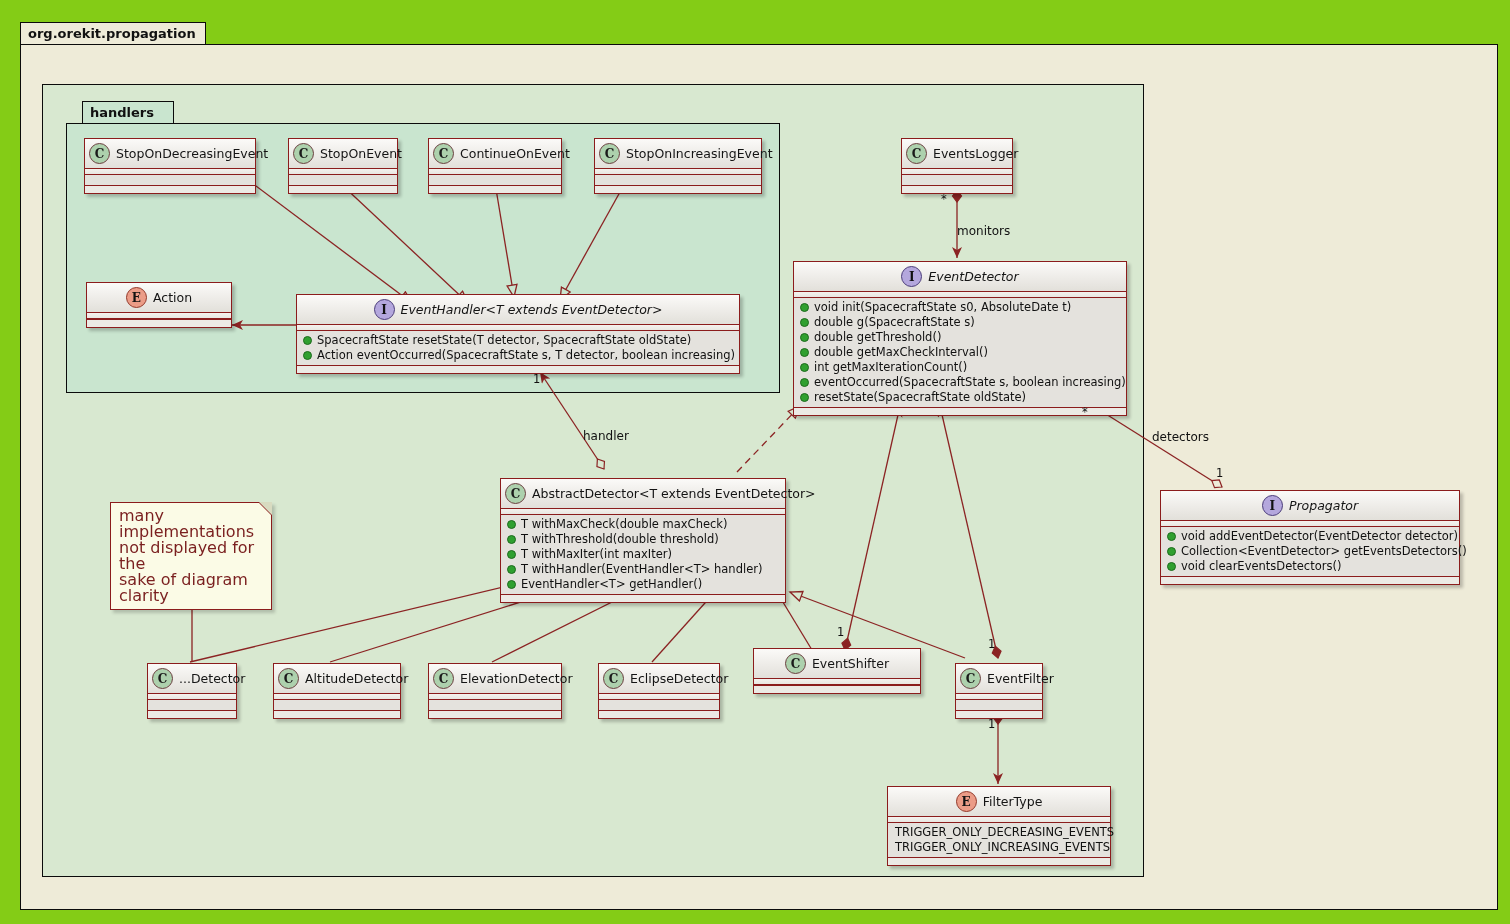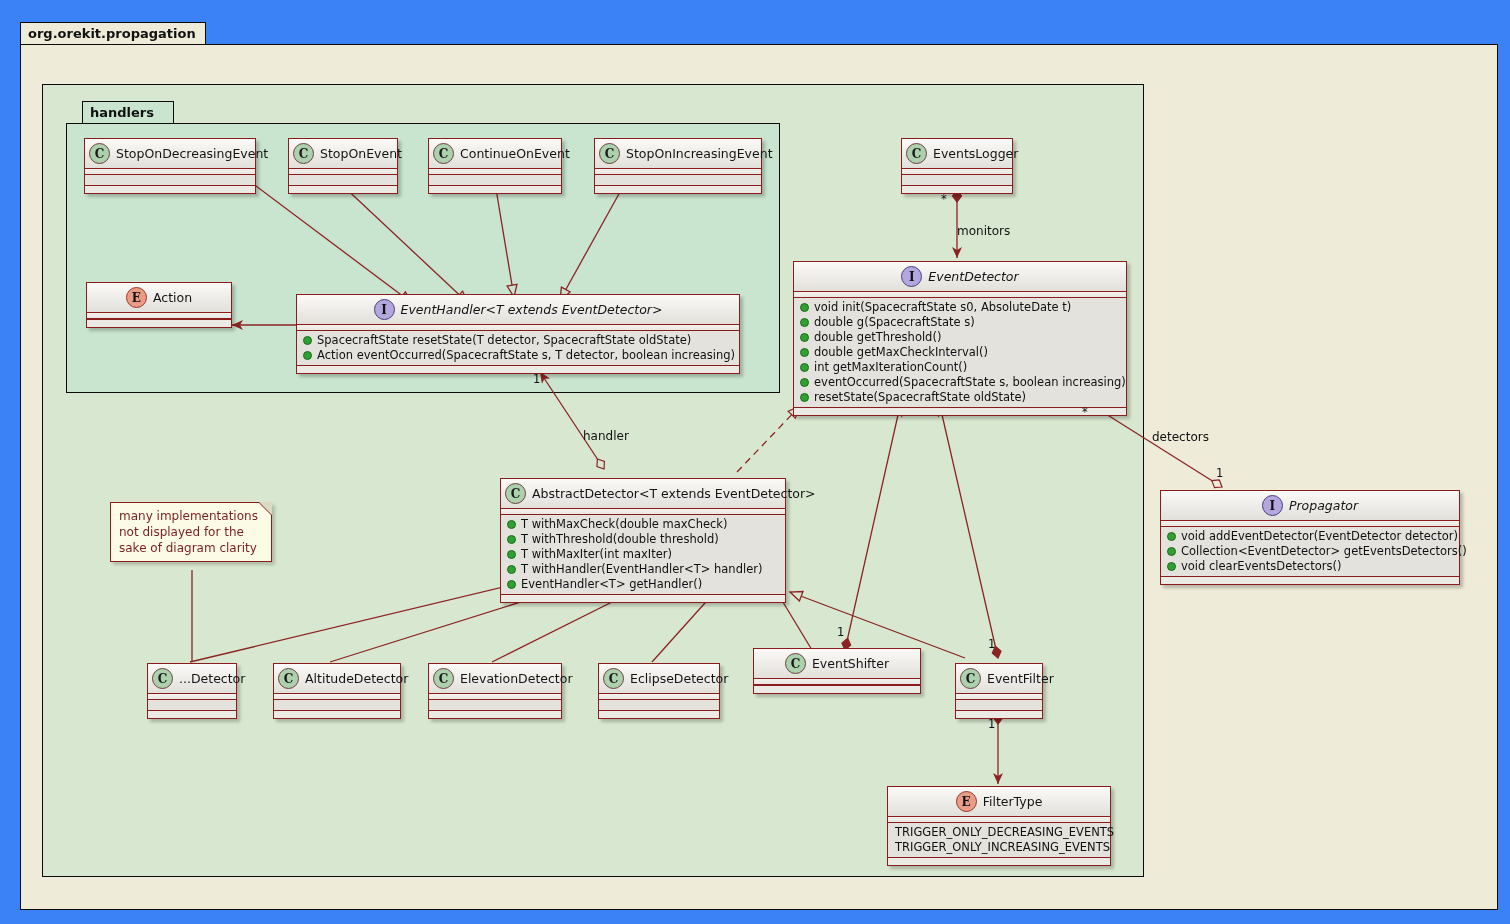--- a/index.html
+++ b/index.html
@@ -1,17 +1,17 @@
 <!DOCTYPE html>
 <html><head>
 <meta charset="utf-8">
 <style>
   html,body{margin:0;padding:0;background:#ffffff;}
   body{font-family:"DejaVu Sans","Liberation Sans",sans-serif;}
-  #canvas{position:relative;width:1510px;height:924px;background:#3b82f6;overflow:hidden;}
+  #canvas{position:relative;width:1510px;height:924px;background:#84cc16;overflow:hidden;}
 
   
   .pkg{position:absolute;box-sizing:border-box;border:1.5px solid #0b0b0b;}
   .pkg-tab{position:absolute;box-sizing:border-box;height:22px;border:1.5px solid #0b0b0b;border-bottom:none;
            font-size:13px;font-weight:bold;color:#111;padding:2px 18px 0 7px;line-height:18px;white-space:nowrap;}
   .pkg-tab:after{content:"";position:absolute;right:0;top:0;width:0;height:0;
                  border-left:11px solid transparent;border-bottom:22px solid transparent;}
 
   .pkg-outer{background:#eeebd8;}
   .pkg-green{background:#d8e8d0;}
@@ -43,21 +43,21 @@
 
   
   .ico{width:19px;height:19px;border-radius:50%;display:inline-flex;align-items:center;justify-content:center;
        font-size:12px;font-weight:bold;font-family:"DejaVu Serif","Liberation Serif",serif;margin-right:6px;flex:none;}
   .ico-c{background:#add1ad;border:1.5px solid #6b4040;color:#1a1a1a;}
   .ico-i{background:#b4a7dd;border:1.5px solid #4b3d7a;color:#111;}
   .ico-e{background:#eb9c87;border:1.5px solid #93392a;color:#111;}
 
   
   .note{position:absolute;box-sizing:border-box;background:#fbfbe6;border:1.5px solid #8b1c1c;
-        box-shadow:3px 3px 3px rgba(0,0,0,0.18);font-size:12px;color:#7a1f1f;line-height:16px;padding:5px 8px;}
+        box-shadow:3px 3px 3px rgba(0,0,0,0.18);font-size:16px;color:#7a1f1f;line-height:16px;padding:5px 8px;}
   .note-fold{position:absolute;right:-1px;top:-1px;width:0;height:0;
              border-left:13px solid transparent;border-top:13px solid #d8dbc0;}
   .note-fold2{position:absolute;right:-1px;top:-1px;width:0;height:0;
              border-left:14px solid transparent;border-top:14px solid #8b1c1c;}
 
   
   .elabel{position:absolute;font-size:12px;color:#111;white-space:nowrap;}
   .mult{position:absolute;font-size:11.5px;color:#111;white-space:nowrap;}
 
   svg.edges{position:absolute;left:0;top:0;width:1510px;height:924px;pointer-events:none;}

